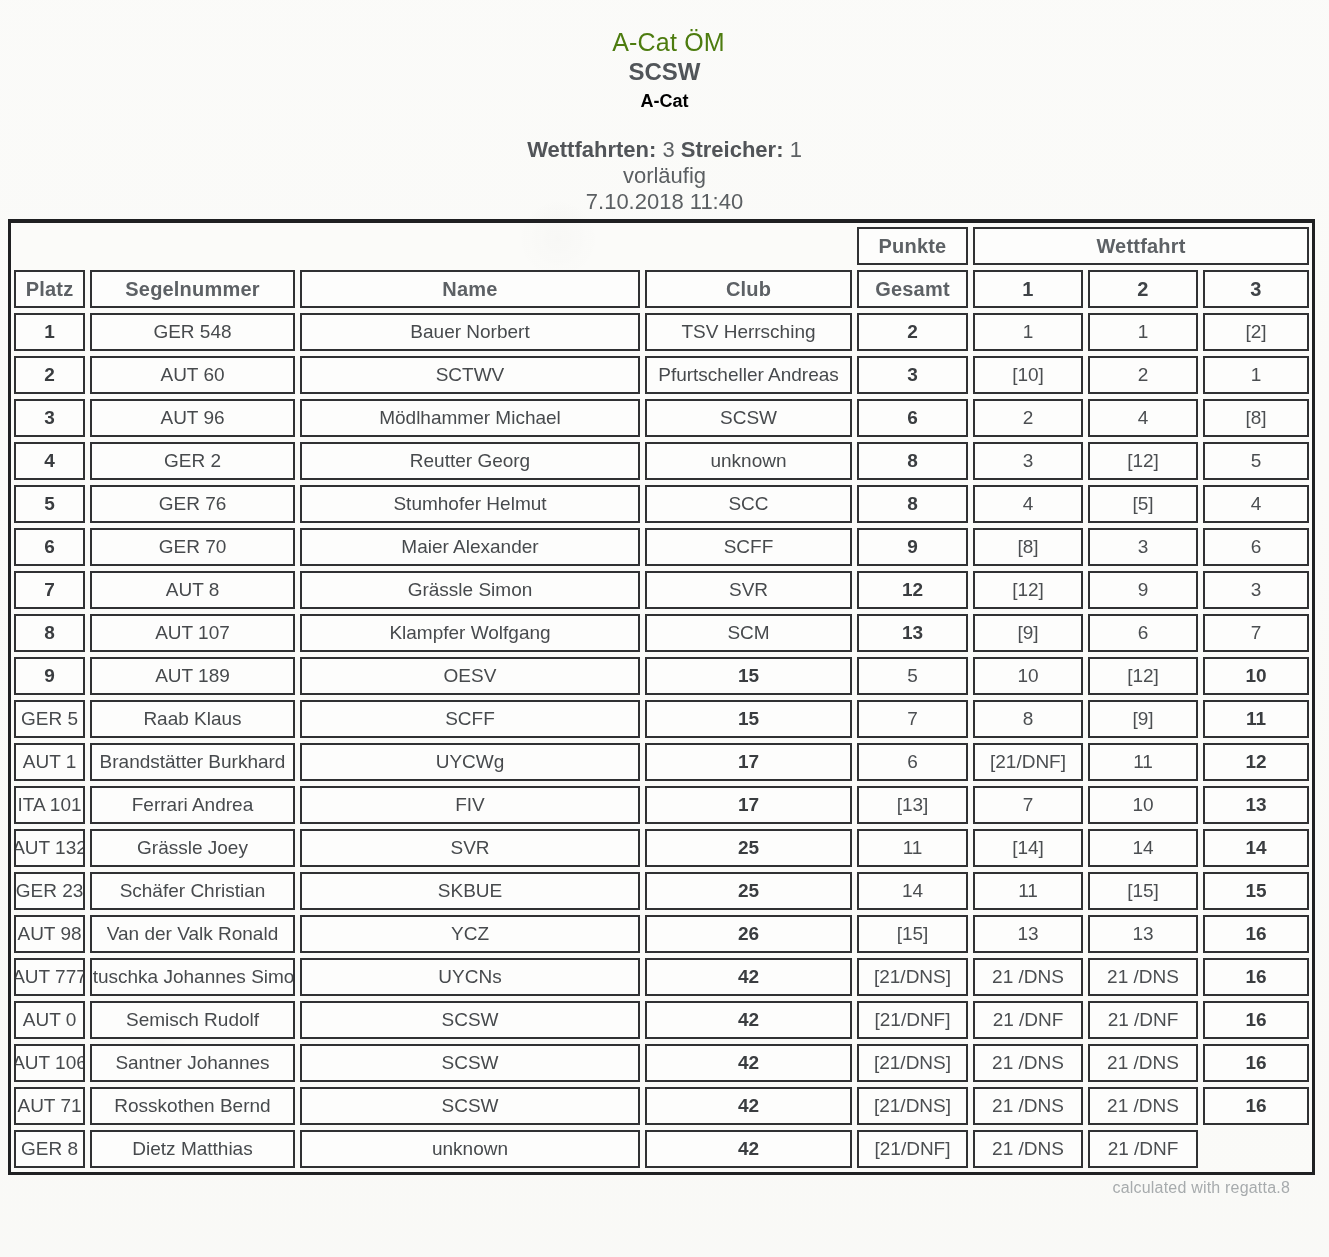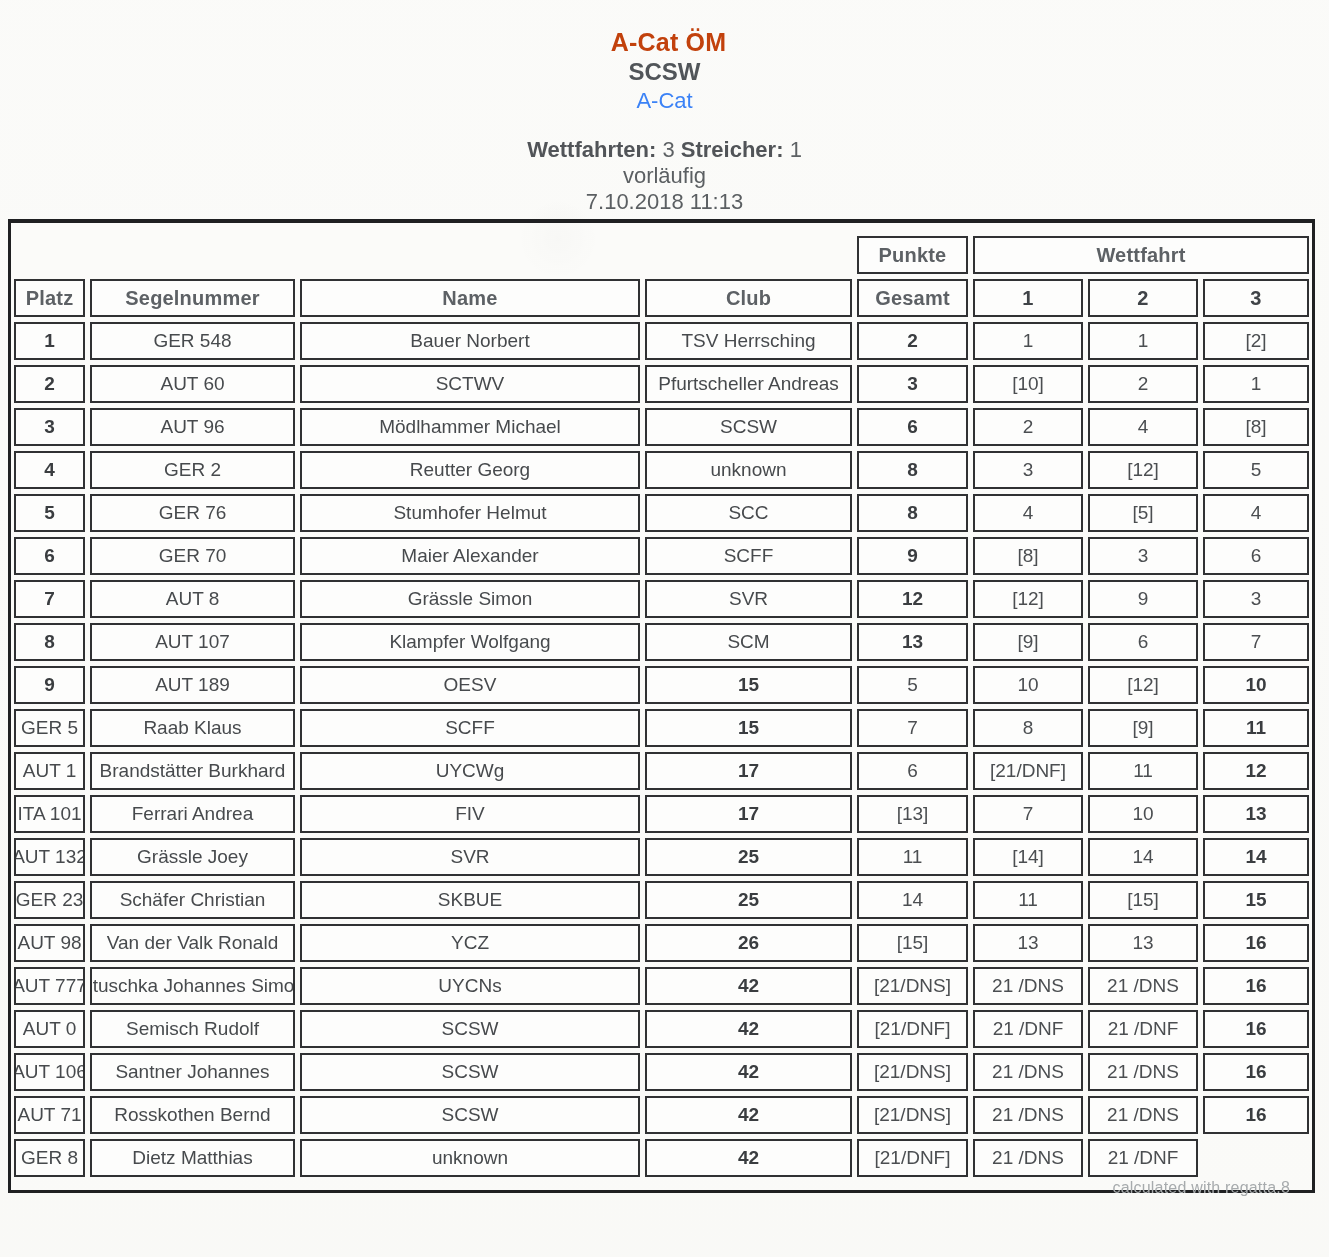--- a/index.html
+++ b/index.html
@@ -16,34 +16,34 @@
     content:"";
     position:absolute; inset:0;
     background:
       radial-gradient(circle at 42% 19%, rgba(120,120,115,0.05), transparent 3%),
       radial-gradient(circle at 12% 83%, rgba(120,120,115,0.05), transparent 2%),
       linear-gradient(180deg, rgba(250,250,248,0.4), rgba(246,246,243,0.4));
     pointer-events:none;
   }
 
   .title-block { position:absolute; top:27px; left:0; width:100%; text-align:center; }
-  .title-main   { font-size:25px; font-weight:bold; color:#c2410c; line-height:30px; letter-spacing:0.2px;padding-left:8px; }
+  .title-main   { font-size:25px; font-weight:normal; color:#4d7c0f; line-height:30px; letter-spacing:0.2px;padding-left:8px; }
   .title-sub    { font-size:24px; font-weight:bold; color:#515559; line-height:30px; }
-  .title-class  { font-size:22px; font-weight:normal; color:#3b82f6; line-height:28px; }
+  .title-class  { font-size:18px; font-weight:bold; color:#000000; line-height:28px; }
   .meta-block { position:absolute; top:136px; left:0; width:100%; text-align:center; }
   .meta-line    { font-size:22px; color:#55585c; line-height:27px; }
   .meta-line .lbl { font-weight:bold; color:#515458; }
   .meta-line .val { font-weight:normal; color:#5d6164; }
   .meta-status, .meta-date { font-size:22px; color:#5b5f62; line-height:26px; }
 
   .frame {
     position:absolute; left:8px; top:219px; width:1307px;
     box-sizing:border-box;
     border:3px solid #1f2022; border-top-width:4px;
-    padding:13px 3px;
+    padding:4px 3px;
     background:rgba(252,252,250,0.5);
   }
   .grid {
     display:grid;
     grid-template-columns:71px 205px 340px 207px 111px 110px 110px auto;
     grid-auto-rows:38px;
     gap:5px;
   }
   .cell {
     box-sizing:border-box;
@@ -83,21 +83,21 @@
 </div>
 
 <div class="meta-block">
   <div class="meta-line">
     <span class="lbl" data-bind="header.races_label">Wettfahrten:</span>
     <span class="val" data-bind="header.races_value">3</span>
     <span class="lbl" data-bind="header.discards_label">Streicher:</span>
     <span class="val" data-bind="header.discards_value">1</span>
   </div>
   <div class="meta-status" data-bind="header.status">vorläufig</div>
-  <div class="meta-date" data-bind="header.datetime">7.10.2018 11:13</div>
+  <div class="meta-date" data-bind="header.datetime">7.10.2018 11:40</div>
 </div>
 
 <div class="frame">
   <div class="grid">
 
     <div class="spacer"></div>
     <div class="cell hdr punkte-hdr" data-bind="table.group_headers.punkte">Punkte</div>
     <div class="cell hdr wettfahrt-hdr" data-bind="table.group_headers.wettfahrt">Wettfahrt</div>
 
     <div class="cell hdr" data-bind="table.columns.0">Platz</div>

